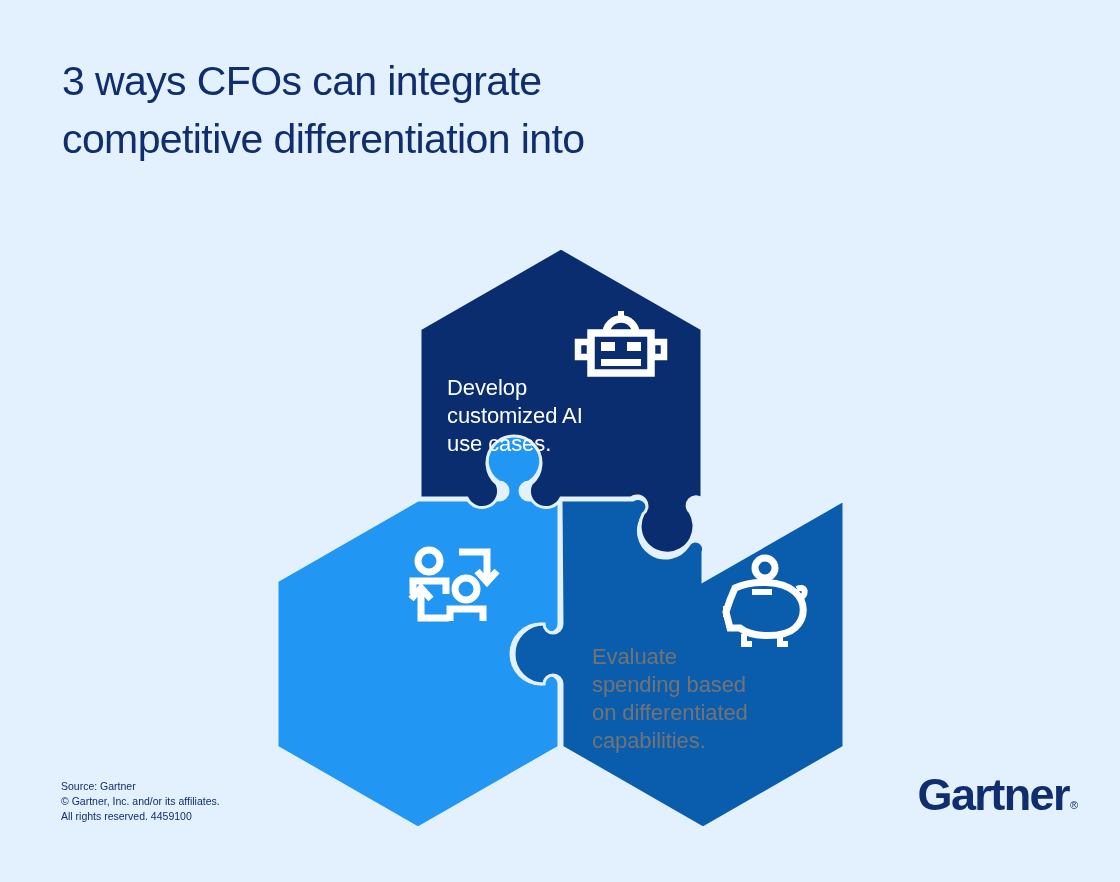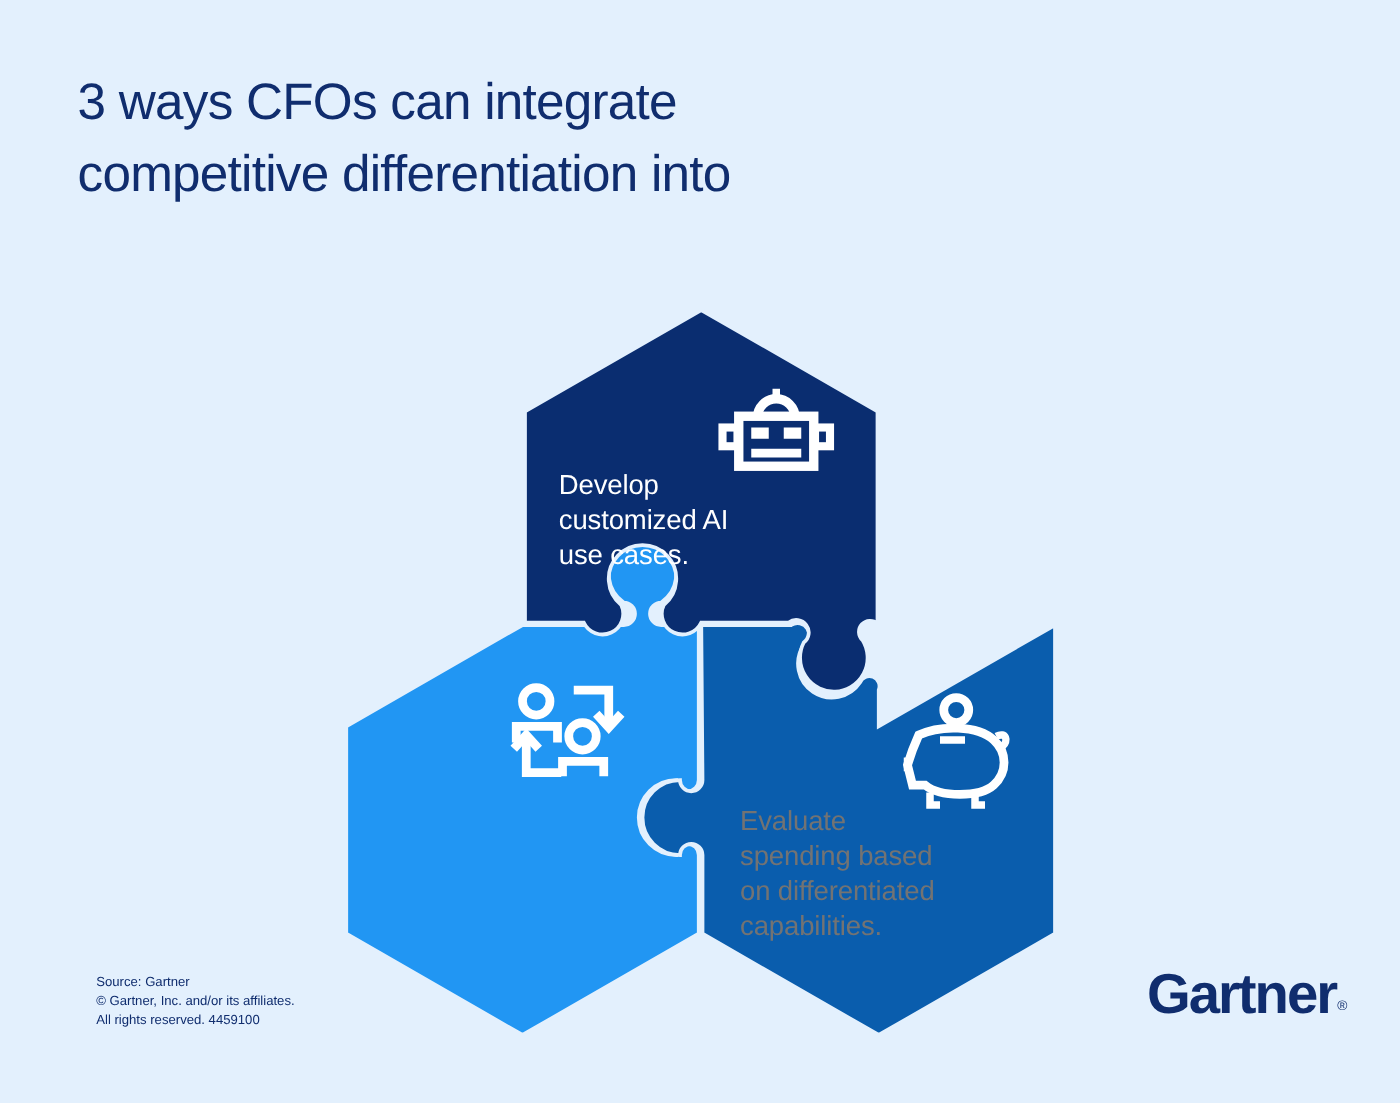--- a/index.html
+++ b/index.html
@@ -69,21 +69,21 @@
     left: 592px;
     top: 632px;
     color: #737373;
     width: 215px;
     margin-top: 11px;
   }
 
   
   #footer-source {
     position: absolute;
-    left: 77px;
+    left: 61px;
     top: 779px;
     font-size: 10.5px;
     line-height: 1.42;
     color: #102d6e;
     white-space: pre-line;
   }
 
   
   #gartner-logo {
     position: absolute;

